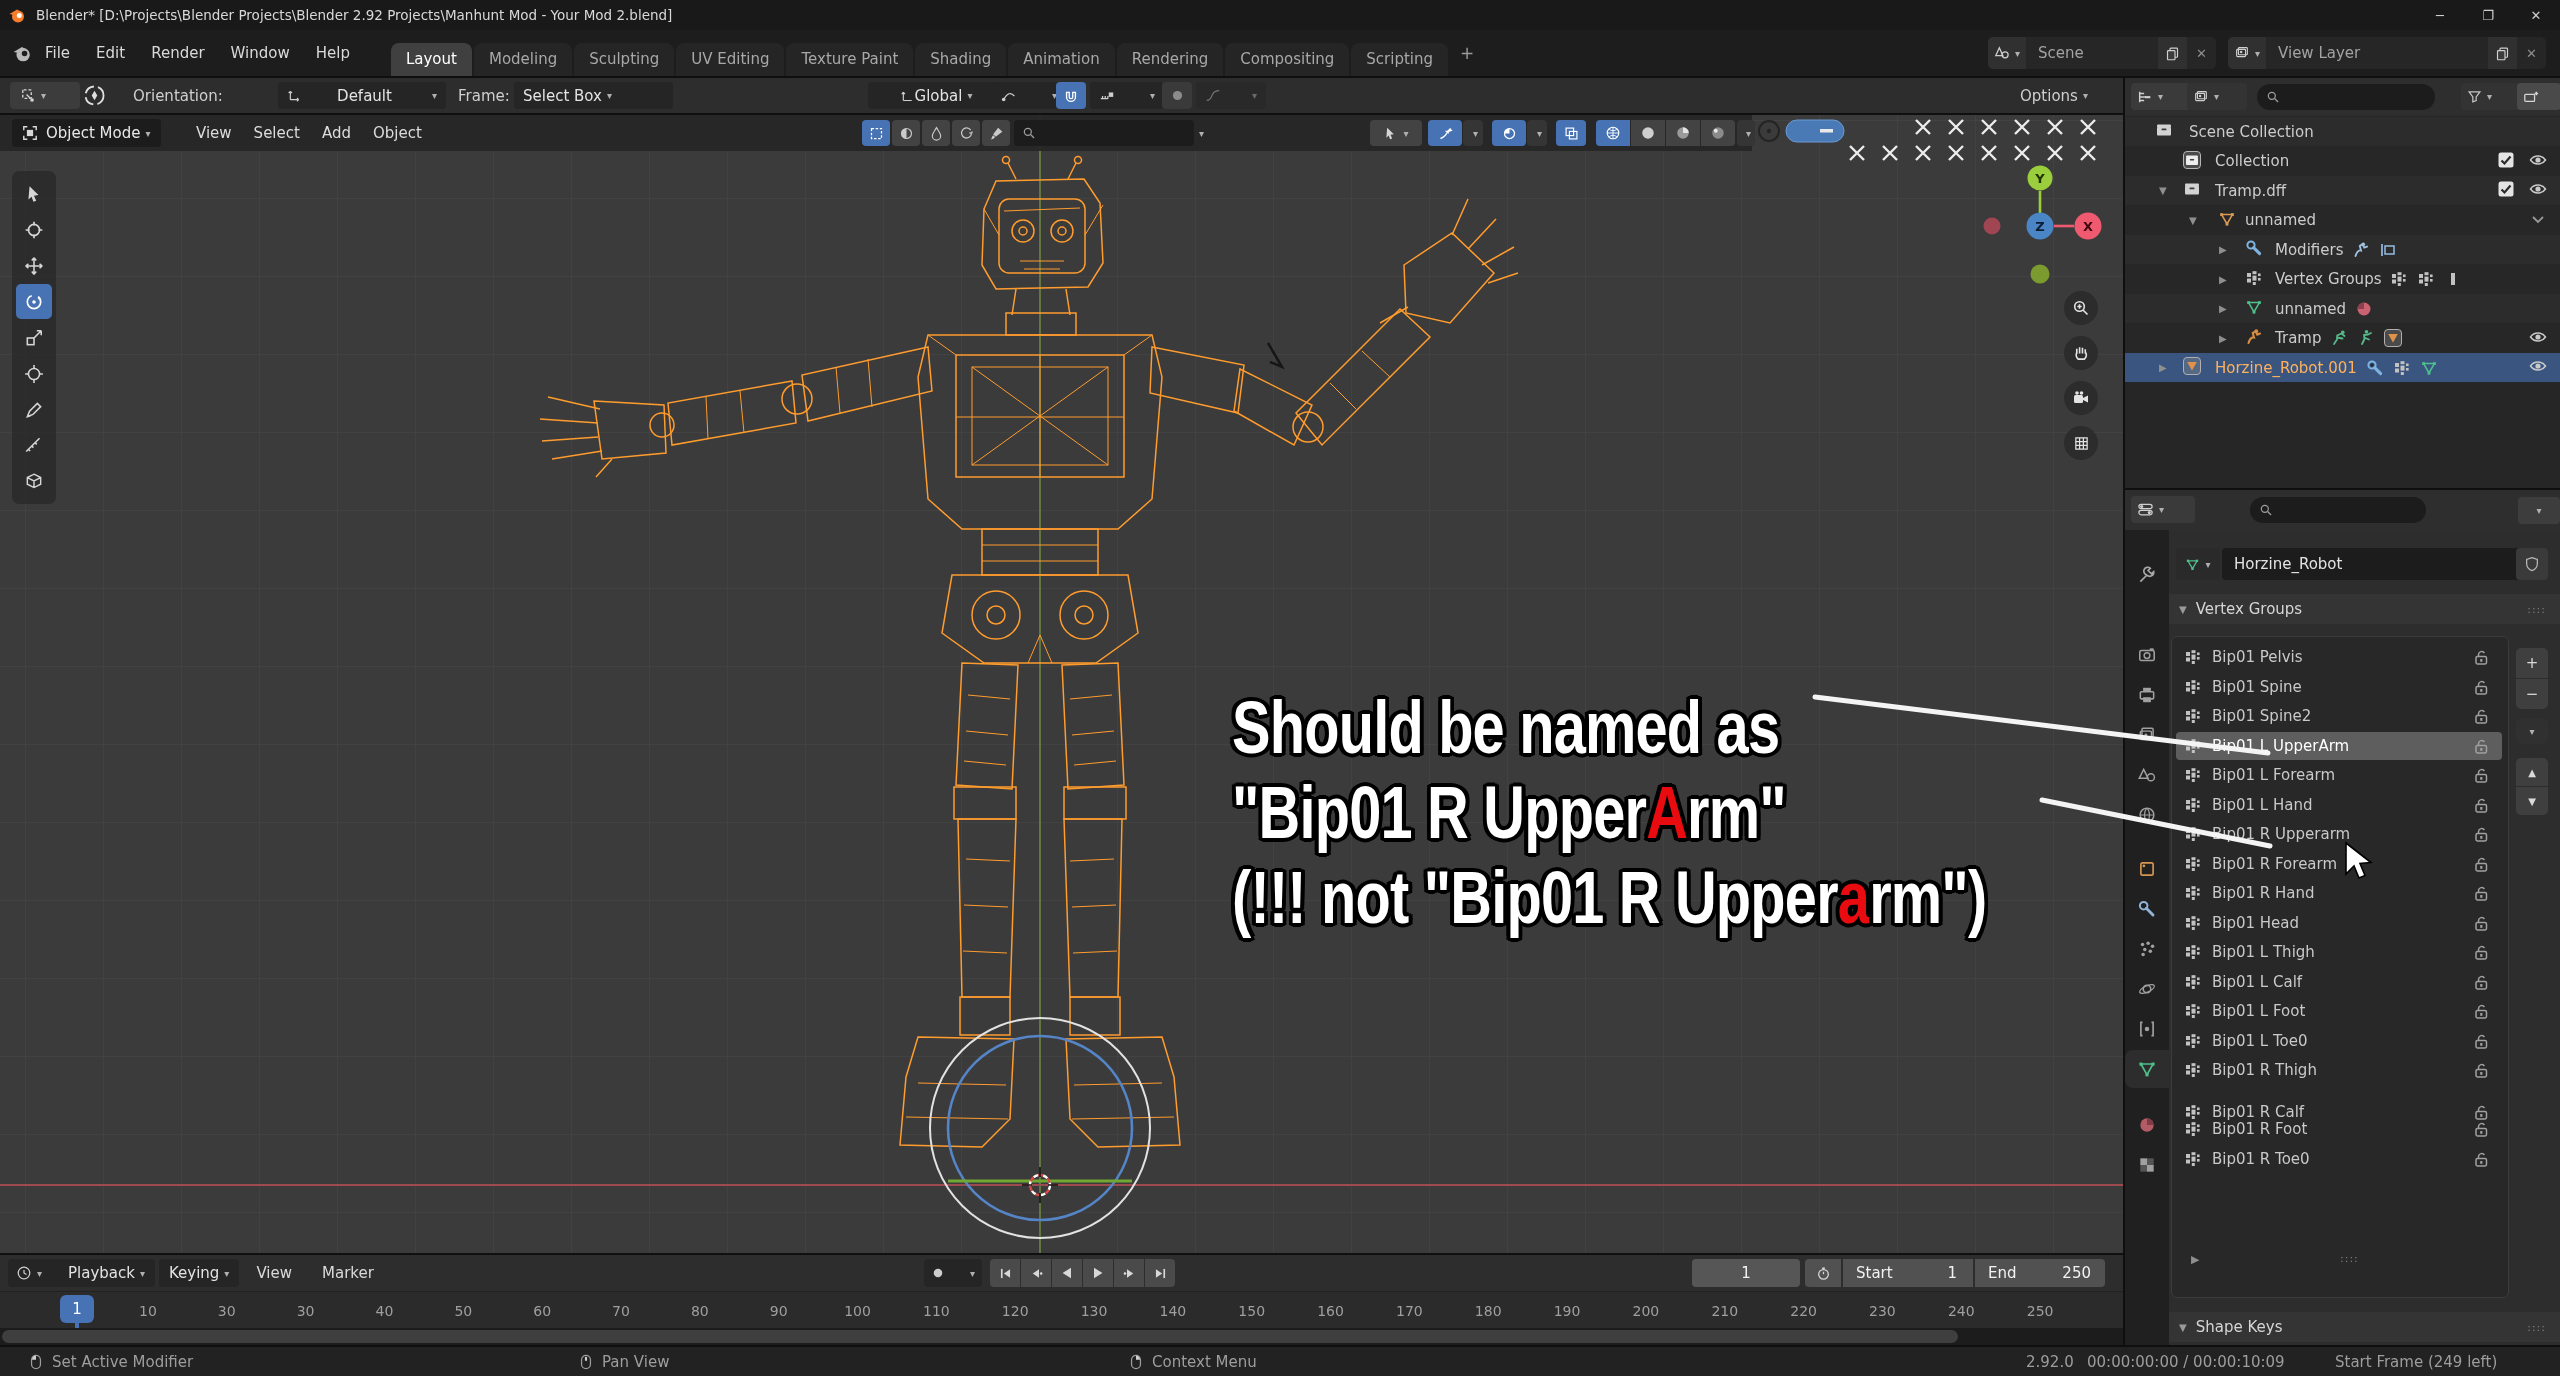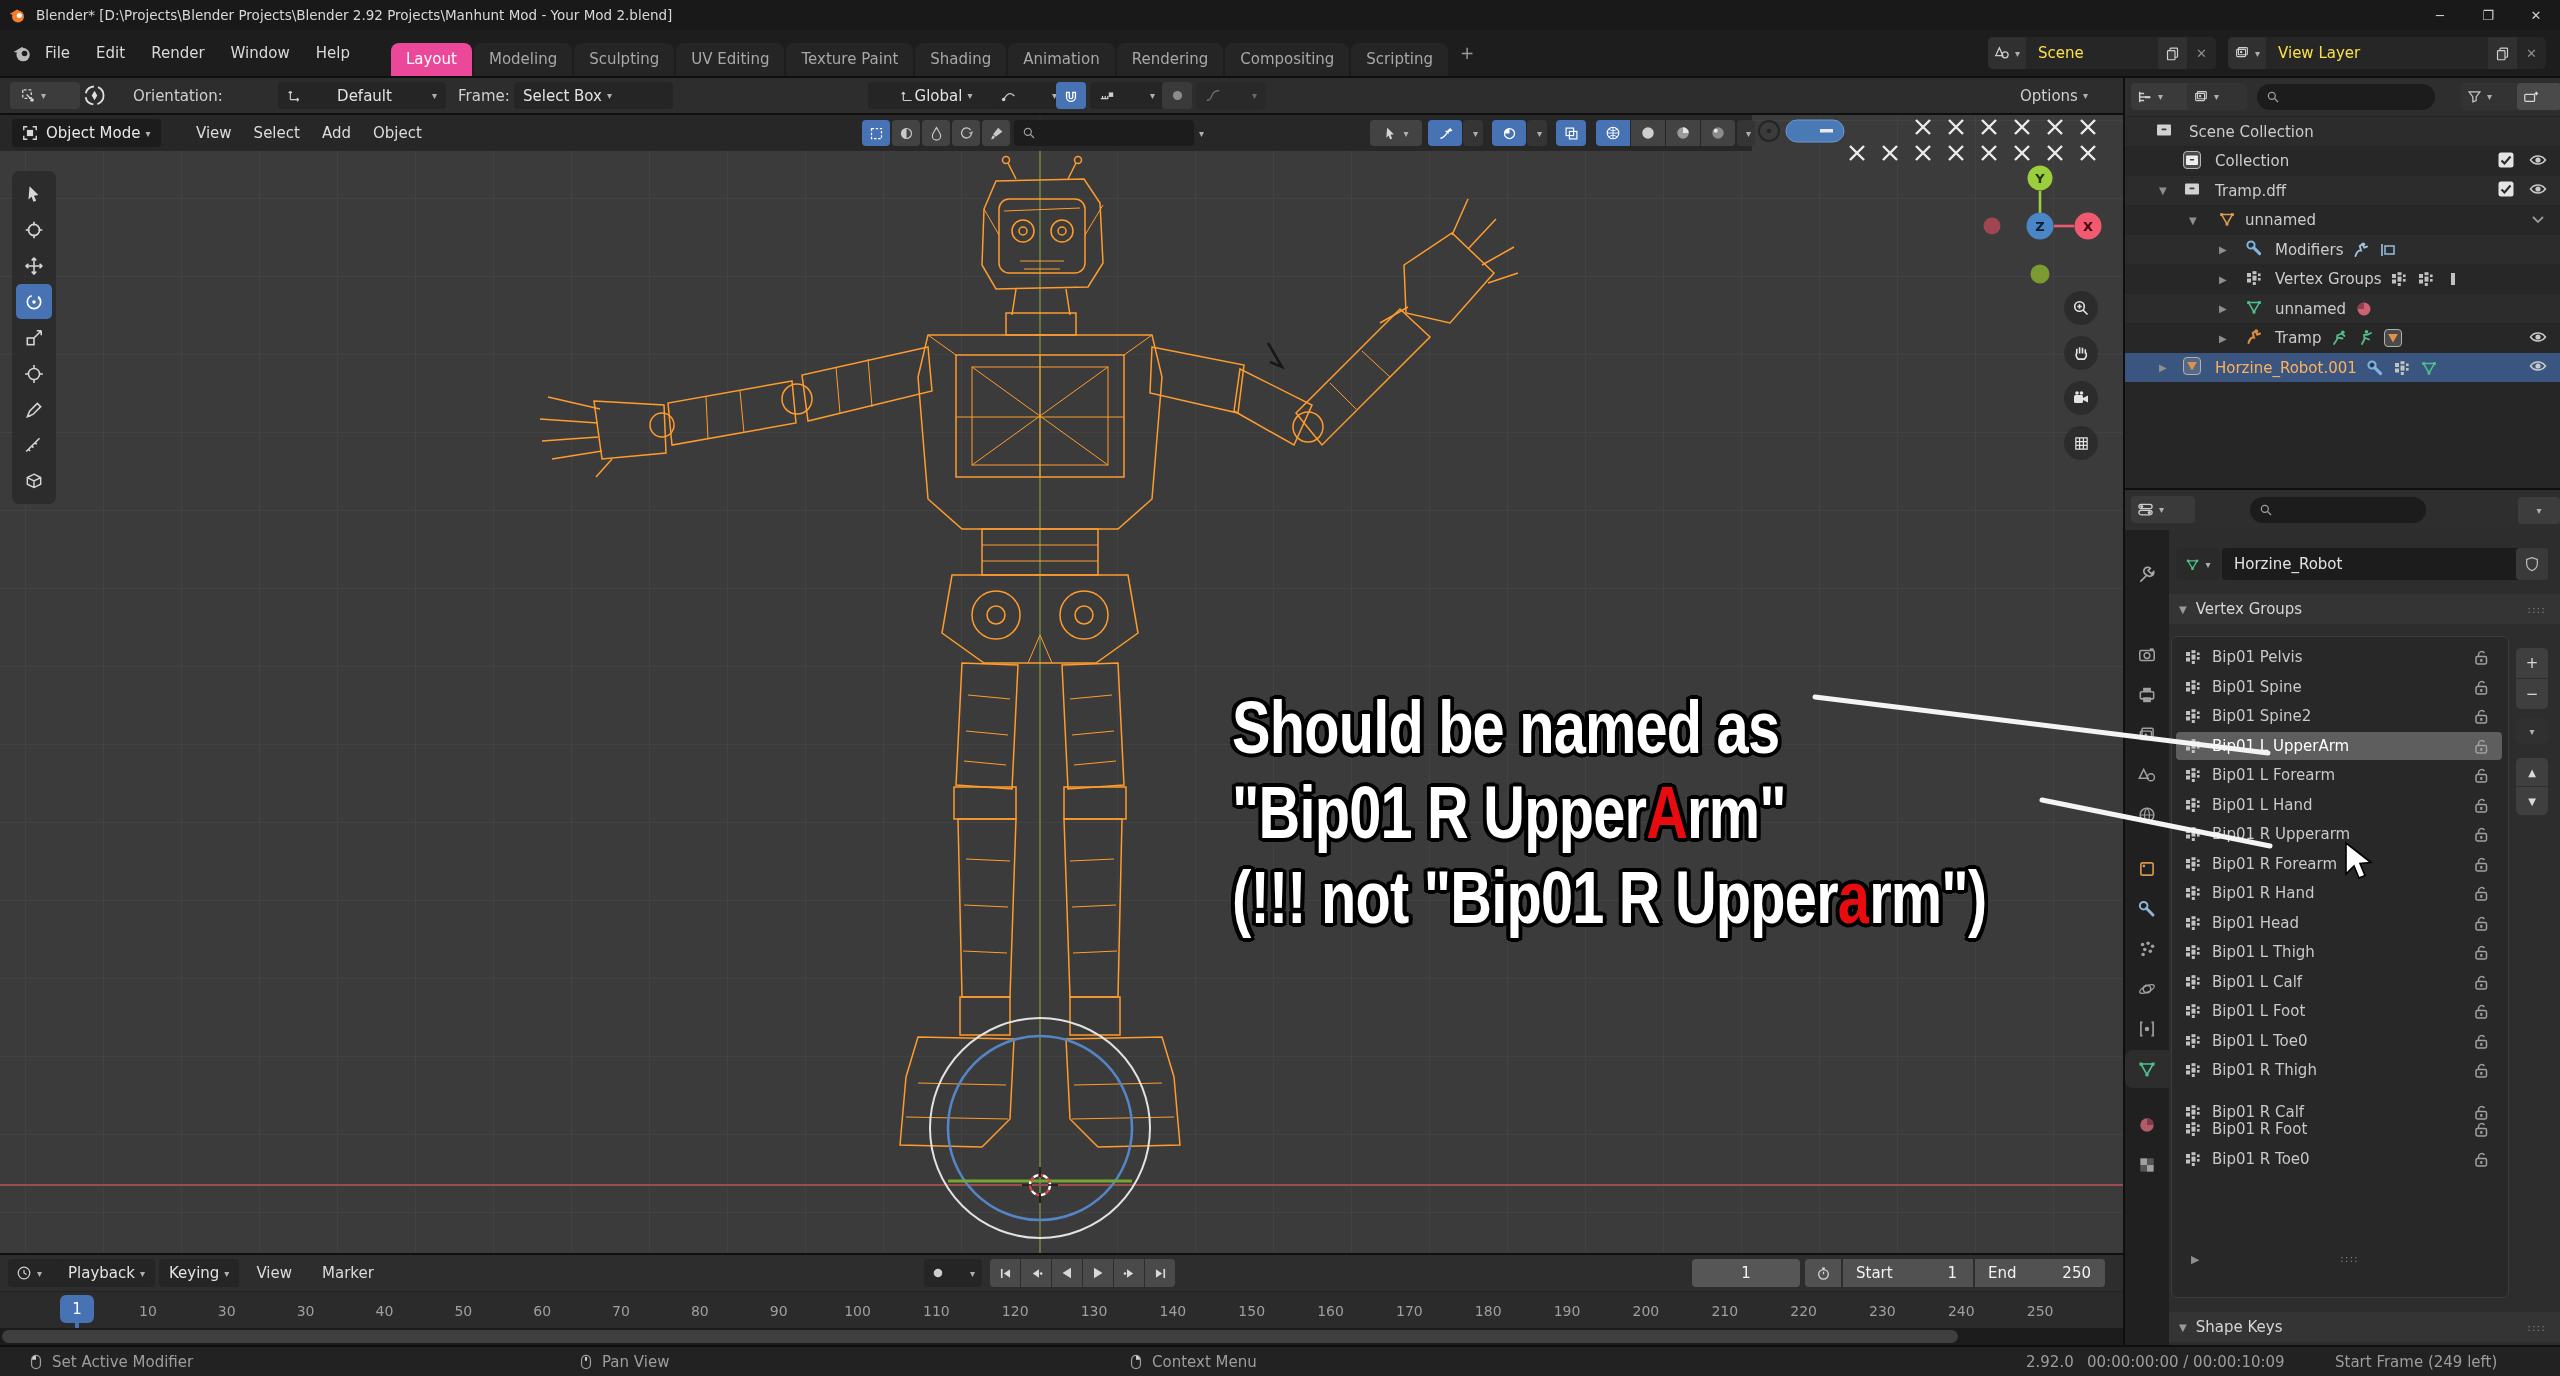--- a/index.html
+++ b/index.html
@@ -14,26 +14,26 @@
   #titlebar{left:0;top:0;width:2560px;height:30px;background:#191919;display:flex;align-items:center;}
   #titlebar .title{color:#d9d9d9;font-size:13.5px;margin-left:10px;}
   #win-controls{position:absolute;right:0;top:0;height:30px;display:flex;}
   #win-controls div{width:48px;height:30px;display:flex;align-items:center;justify-content:center;color:#cfcfcf;font-size:13px;}
   
   #topbar{left:0;top:30px;width:2560px;height:46px;background:#1d1d1d;display:flex;align-items:center;}
   .menu-item{padding:0 13px;color:#dadada;font-size:15px;cursor:default;}
   #ws-tabs{display:flex;align-items:flex-end;height:46px;margin-left:28px;}
   .ws-tab{background:#252525;color:#a8a8a8;font-size:15px;padding:7px 15px 8px 15px;margin-right:2px;
           border-radius:8px 8px 0 0;}
-  .ws-tab.active{background:#ec4899;color:#ffffff;}
+  .ws-tab.active{background:#404040;color:#ffffff;}
   .ws-add{color:#9a9a9a;font-size:17px;padding:7px 10px 8px 10px;}
   .idsel{position:absolute;top:7px;height:32px;display:flex;align-items:center;background:#262626;
          border-radius:5px;overflow:hidden;}
   .idsel .seg-icon{background:#303030;height:32px;display:flex;align-items:center;padding:0 6px;}
-  .idsel .seg-text{padding:0 12px;color:#fde047;flex:1;}
+  .idsel .seg-text{padding:0 12px;color:#a3a3a3;flex:1;}
   .idsel .seg-btn{background:#303030;height:32px;display:flex;align-items:center;padding:0 7px;}
   .idsel .seg-x{color:#8e8e8e;padding:0 9px;font-size:13px;}
   
   #toolsettings{left:0;top:78px;width:2123px;height:35px;background:#2d2d2d;}
   .ts-pill{position:absolute;top:4px;height:27px;background:#252525;border-radius:4px;display:flex;
            align-items:center;padding:0 9px;color:#e3e3e3;}
   .ts-label{position:absolute;top:0;height:35px;display:flex;align-items:center;color:#cfcfcf;}
   .ts-btn{position:absolute;top:4px;height:27px;border-radius:4px;display:flex;align-items:center;justify-content:center;}
   
   #viewport{left:0;top:115px;width:2123px;height:1138px;background-color:#3b3b3b;

